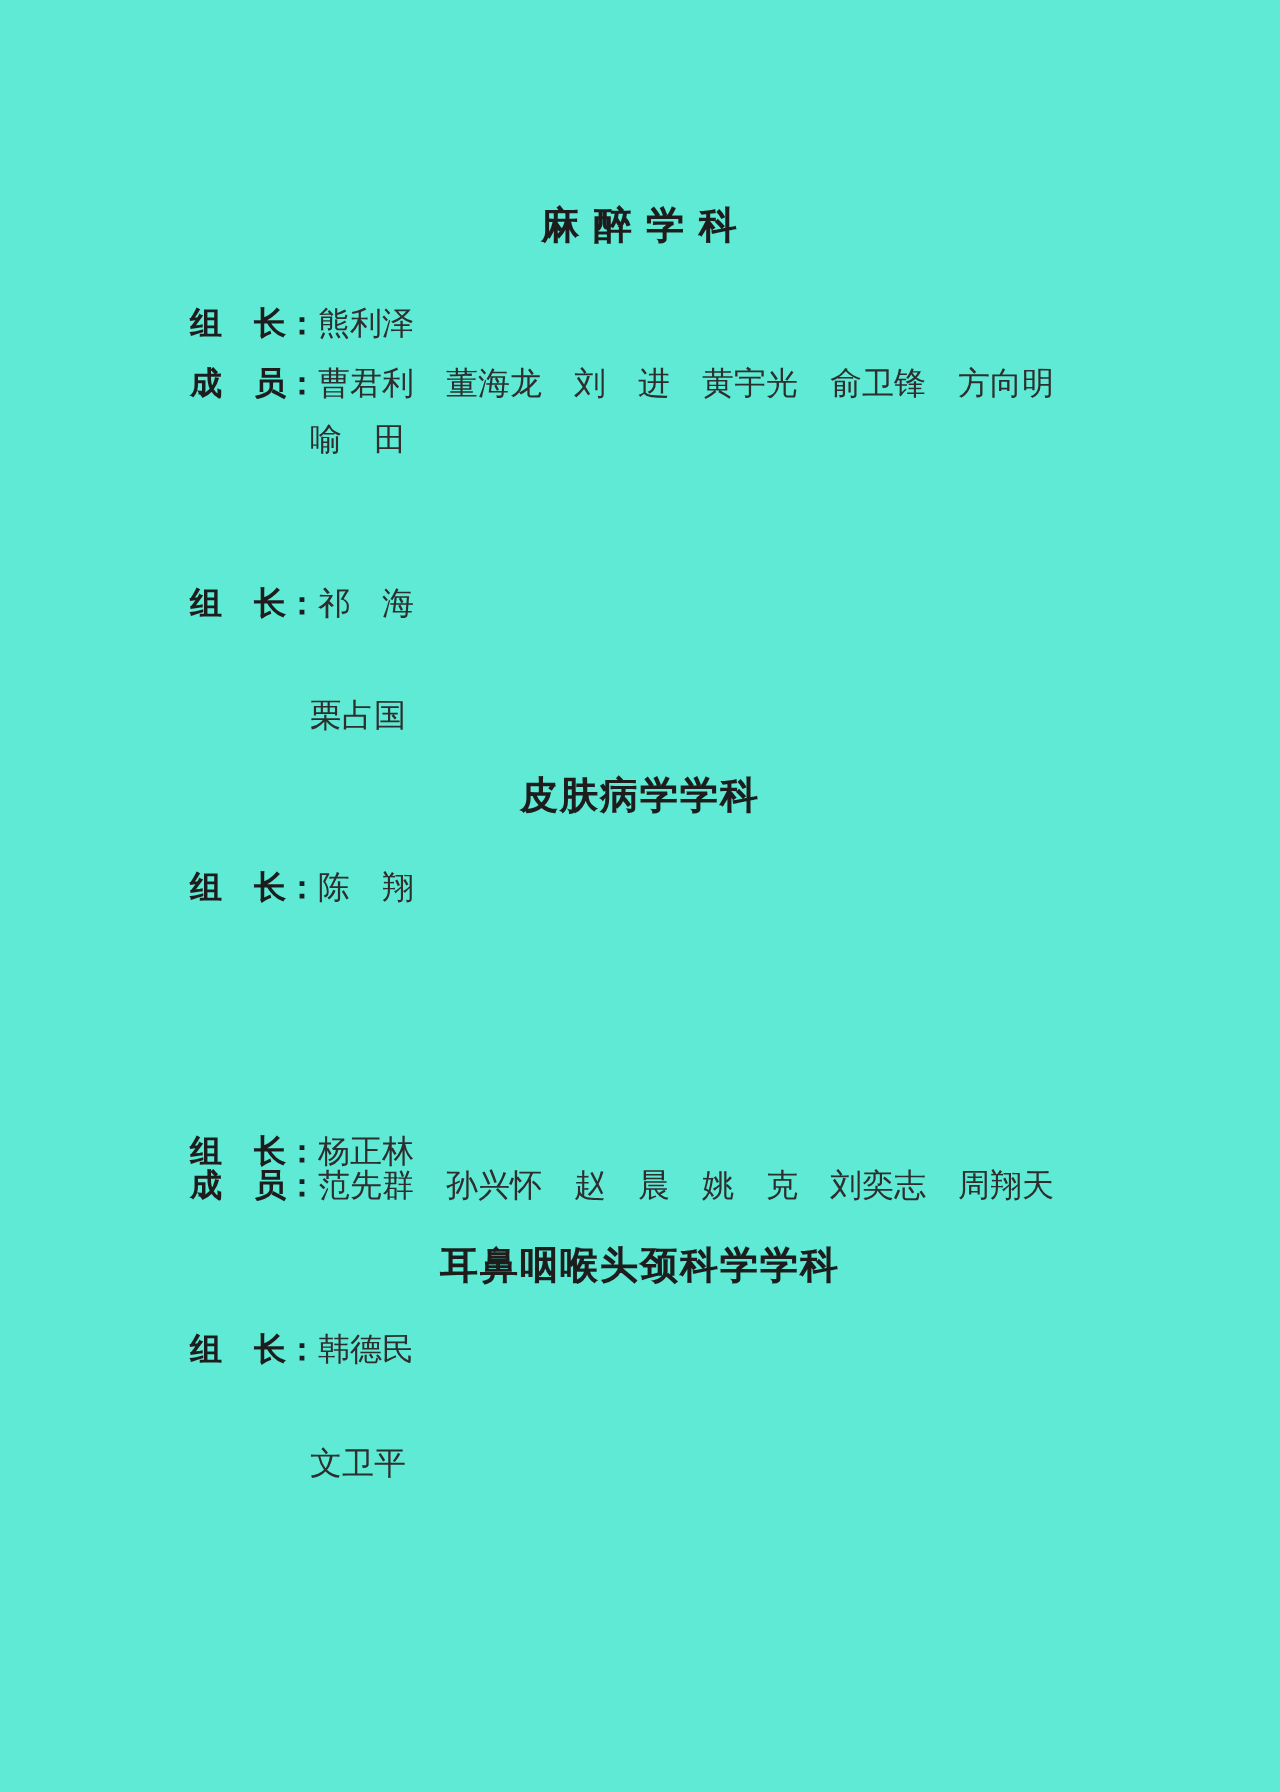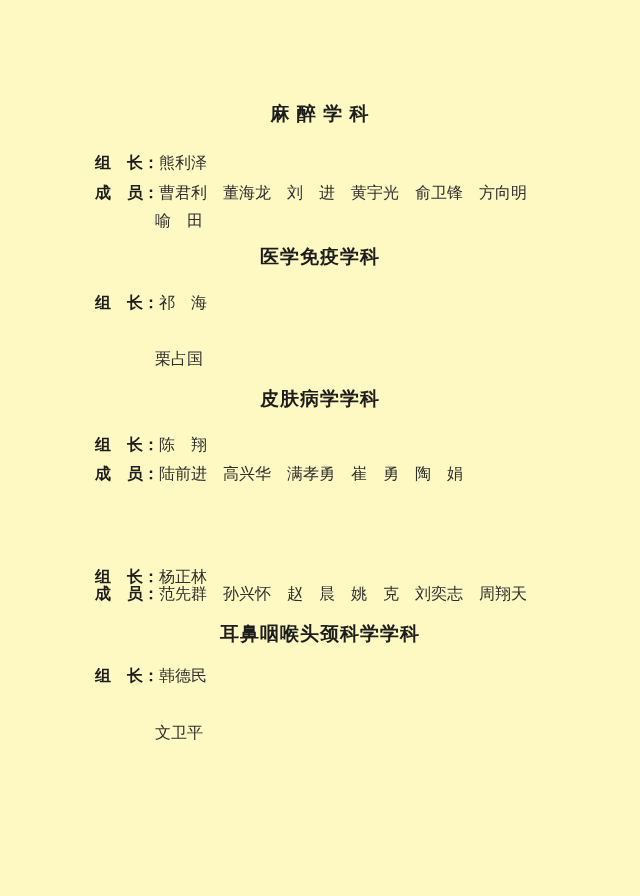--- a/index.html
+++ b/index.html
@@ -4,21 +4,21 @@
 <style>
   html, body {
     margin: 0;
     padding: 0;
     background: #ffffff;
   }
   .page {
     position: relative;
     width: 640px;
     height: 896px;
-    background: #fef9c3;
+    background: #5eead4;
     overflow: hidden;
     font-family: "Liberation Serif", serif;
   }
   .sec-title {
     position: absolute;
     left: 0;
     width: 640px;
     text-align: center;
     font-family: "Liberation Sans", sans-serif;
     font-weight: bold;
@@ -48,27 +48,25 @@
 </head>
 <body>
 
 <div class="page">
 
   <div class="sec-title" style="top:103px">麻 醉 学 科</div>
   <div class="row" style="top:153px"><span class="lbl">组　长：</span><span class="nm">熊利泽</span></div>
   <div class="row" style="top:183px"><span class="lbl">成　员：</span><span class="nm">曹君利　董海龙　刘　进　黄宇光　俞卫锋　方向明</span></div>
   <div class="row cont" style="top:211px"><span class="nm">喻　田</span></div>
 
-  <div class="sec-title" style="top:246px">医学免疫学科</div>
   <div class="row" style="top:293px"><span class="lbl">组　长：</span><span class="nm">祁　海</span></div>
   <div class="row cont" style="top:349px"><span class="nm">栗占国</span></div>
 
   <div class="sec-title" style="top:388px">皮肤病学学科</div>
   <div class="row" style="top:435px"><span class="lbl">组　长：</span><span class="nm">陈　翔</span></div>
-  <div class="row" style="top:464px"><span class="lbl">成　员：</span><span class="nm">陆前进　高兴华　满孝勇　崔　勇　陶　娟</span></div>
 
   <div class="row" style="top:567px"><span class="lbl">组　长：</span><span class="nm">杨正林</span></div>
   <div class="row" style="top:584px"><span class="lbl">成　员：</span><span class="nm">范先群　孙兴怀　赵　晨　姚　克　刘奕志　周翔天</span></div>
 
   <div class="sec-title" style="top:623px">耳鼻咽喉头颈科学学科</div>
   <div class="row" style="top:666px"><span class="lbl">组　长：</span><span class="nm">韩德民</span></div>
   <div class="row cont" style="top:723px"><span class="nm">文卫平</span></div>
 
 </div>
 

